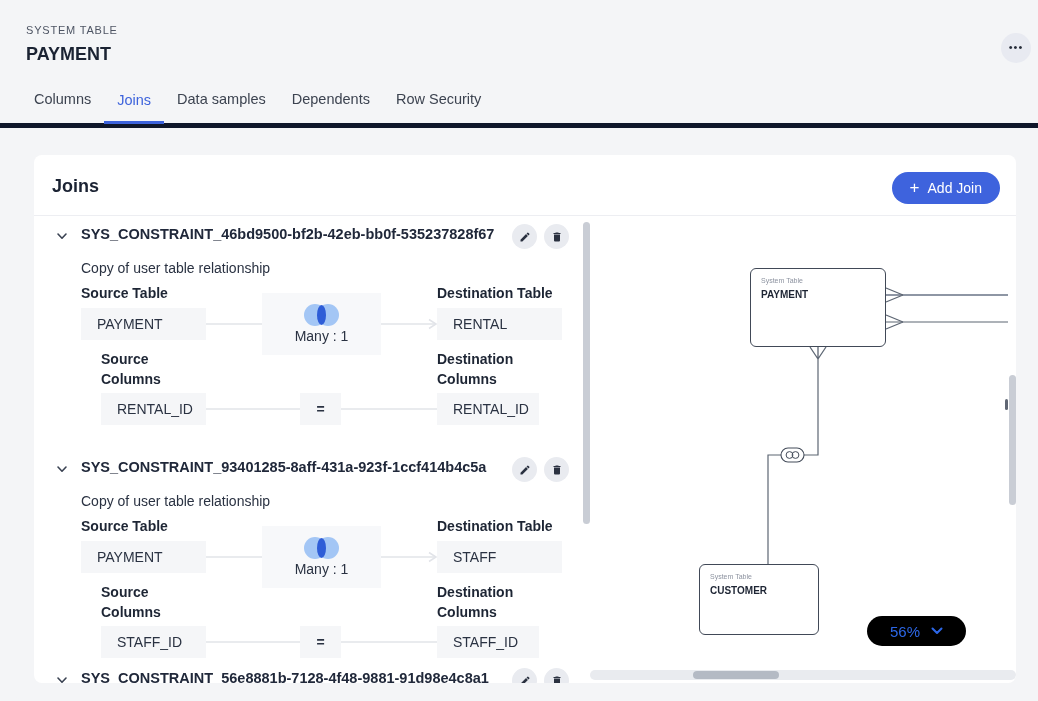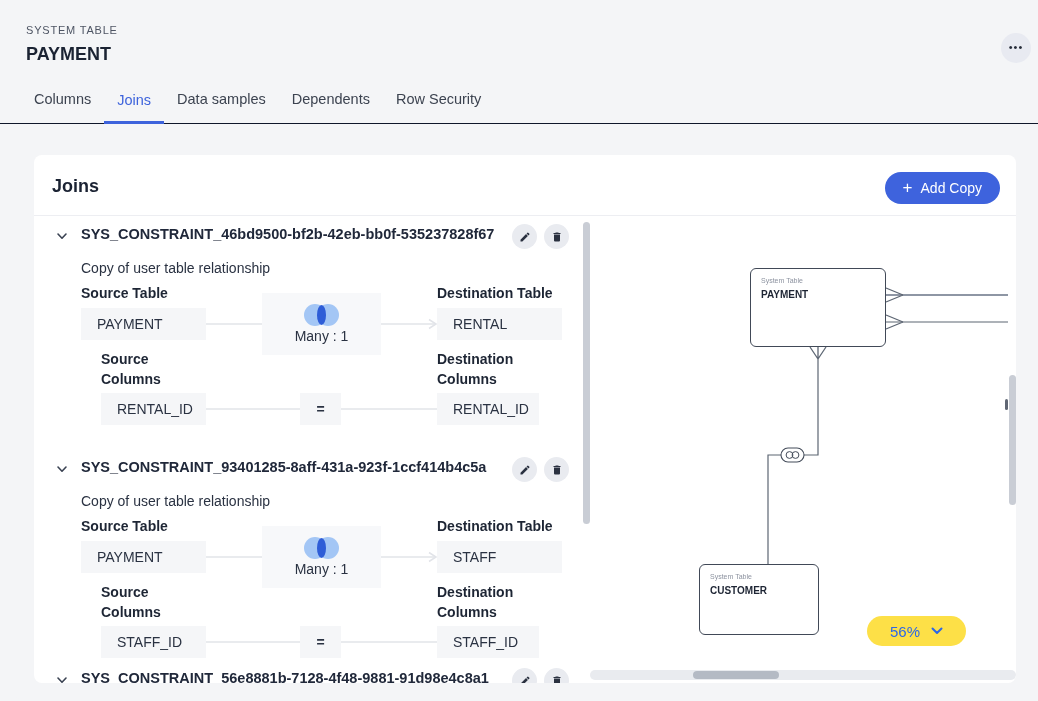--- a/index.html
+++ b/index.html
@@ -10,21 +10,21 @@
   
   .hdr { position:absolute; left:26px; top:24px; }
   .eyebrow { font-size:11px; font-weight:500; letter-spacing:.8px; color:#4e5564; }
   .page-title { margin-top:8px; font-size:18px; font-weight:700; color:#1b2333; }
   .more-btn { position:absolute; left:1001px; top:33px; width:30px; height:30px; border:none; border-radius:50%;
     background:#e8eaf1; cursor:pointer; display:flex; align-items:center; justify-content:center; }
   .more-btn span { font-size:11px; letter-spacing:1px; color:#272d3a; line-height:1; transform:translateY(-1px); }
 
   
   .tabs { position:absolute; left:0; top:88px; width:1038px; display:flex; align-items:flex-end;
-    padding-left:21px; border-bottom:1px solid #0f172a; }
+    padding-left:21px; border-bottom:5px solid #0f172a; }
   .tab { list-style:none; padding:0 13px 13px; font-size:14.5px; color:#3c4350; cursor:pointer; line-height:22px; }
   .tab.active { color:#3d63dc; font-weight:500; border-bottom:3px solid #3d63dc; margin-bottom:-1px; padding-bottom:10px; }
 
   
   .card { position:absolute; left:34px; top:155px; width:982px; height:528px; background:#fff; border-radius:8px; overflow:hidden; }
   .card-hdr-title { position:absolute; left:18px; top:21px; font-size:18px; font-weight:700; color:#1b2333; }
   .add-join { position:absolute; right:16px; top:17px; height:32px; padding:0 18px; border:none; border-radius:16px;
     background:#3e63dd; color:#fff; font-size:14px; font-family:inherit; cursor:pointer; display:flex; align-items:center; gap:8px; }
   .add-join .plus { font-size:17px; font-weight:400; line-height:1; transform:translateY(-1px); }
   .card-divider { position:absolute; left:0; top:60px; width:100%; height:1px; background:#edeef2; }
@@ -67,21 +67,21 @@
 
   
   .diagram { position:absolute; left:559px; top:61px; width:415px; height:467px; overflow:hidden; background:#fff; }
   .diagram-svg { position:absolute; left:0; top:0; }
   .node { position:absolute; background:#fff; border:1px solid #414957; border-radius:6px; padding:8px 10px; }
   .node-payment { left:157px; top:52px; width:136px; height:79px; }
   .node-customer { left:106px; top:348px; width:120px; height:71px; }
   .node-type { font-size:7px; color:#8d93a0; }
   .node-name { margin-top:5px; font-size:10px; font-weight:700; color:#1e2534; }
   .zoom-pill { position:absolute; left:274px; top:400px; width:99px; height:30px; border:none; border-radius:15px;
-    background:#fde047; cursor:pointer; display:flex; align-items:center; justify-content:center; gap:11px; }
+    background:#000000; cursor:pointer; display:flex; align-items:center; justify-content:center; gap:11px; }
   .zoom-pill .zl { font-size:15px; color:#2c67e8; font-family:inherit; }
 </style>
 </head>
 <body>
 
 <div class="page">
 
   <div class="hdr">
     <div class="eyebrow">SYSTEM TABLE</div>
     <div class="page-title">PAYMENT</div>
@@ -95,21 +95,21 @@
     <li class="tab active">Joins</li>
     <li class="tab">Data samples</li>
     <li class="tab">Dependents</li>
     <li class="tab">Row Security</li>
   </ul>
 
   <div class="card">
     <div class="card-hdr-title">Joins</div>
     <button class="add-join">
       <span class="plus">+</span>
-      <span>Add Copy</span>
+      <span>Add Join</span>
     </button>
     <div class="card-divider"></div>
 
     <div class="join-row" style="top:70px">
       <span class="chev">
         <svg width="14" height="14" viewBox="0 0 14 14">
             <polyline points="3,5 7,9.2 11,5" fill="none" stroke="#3a4252" stroke-width="1.6" stroke-linecap="round" stroke-linejoin="round"></polyline>
           </svg>
       </span>
       <div class="join-title">SYS_CONSTRAINT_46bd9500-bf2b-42eb-bb0f-535237828f67</div>

